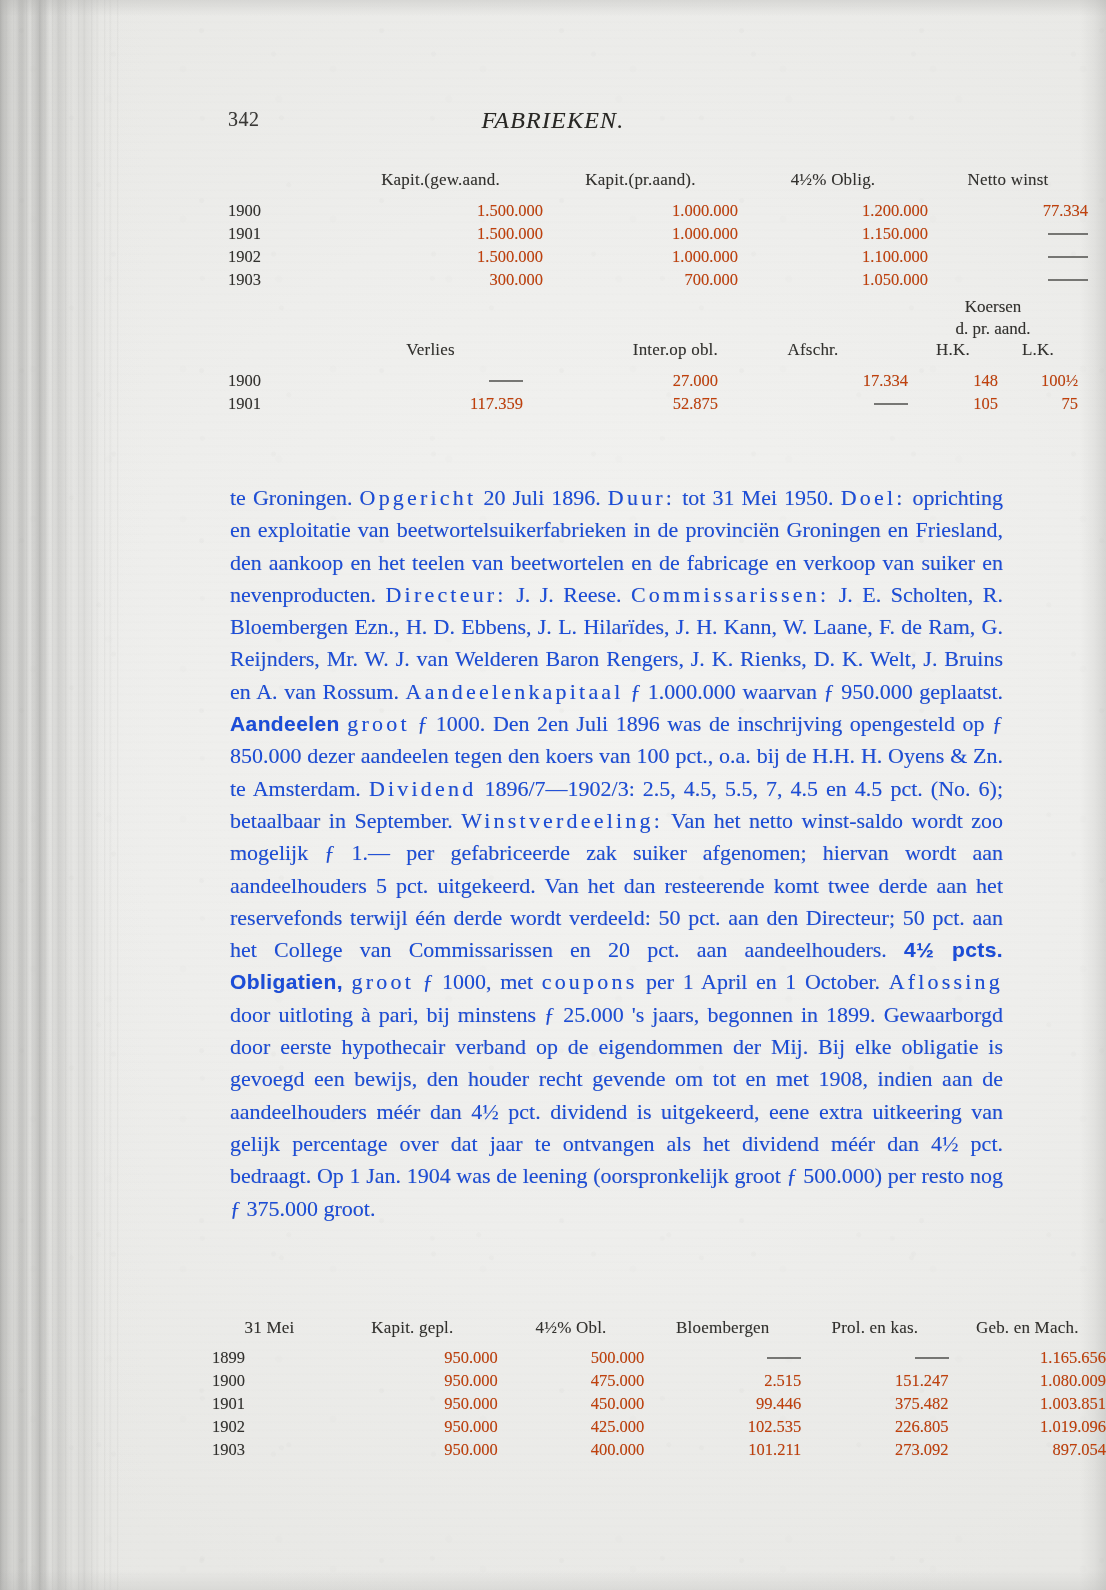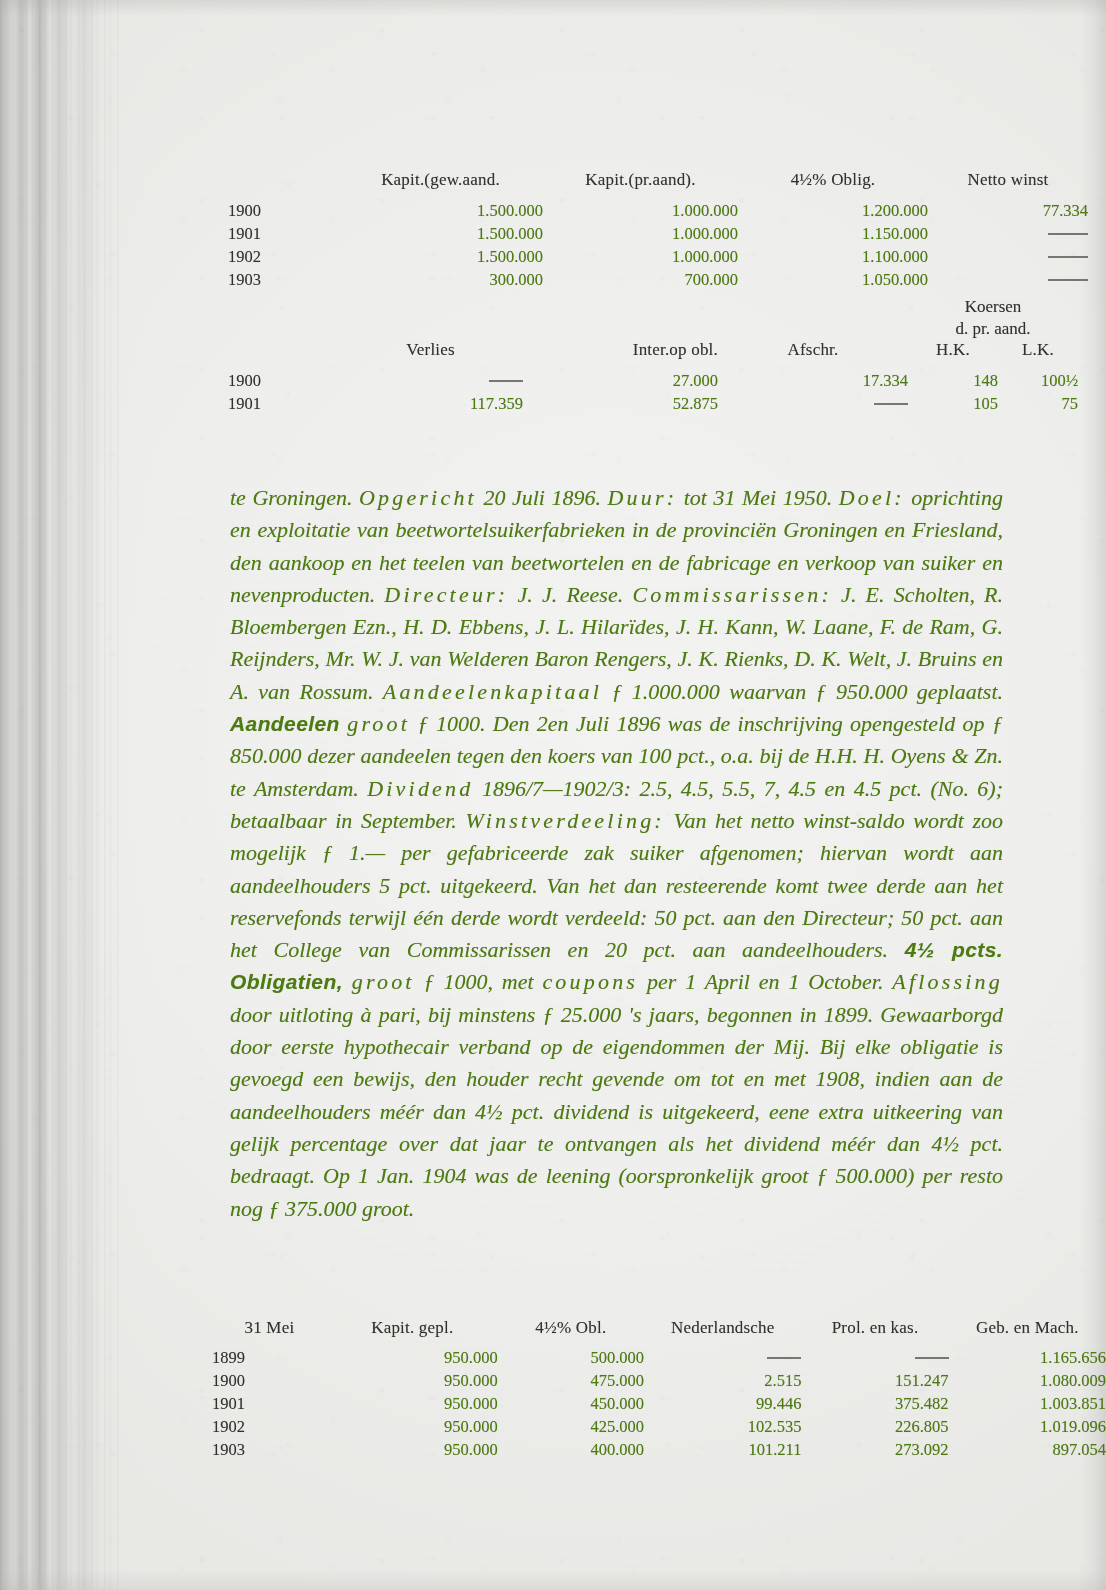--- a/index.html
+++ b/index.html
@@ -165,21 +165,21 @@
   }
   .tbl .yr {
     font-size: 16.5px;
     text-align: left;
     color: #343330;
     margin-left: 28px;
   }
   .tbl .num {
     font-size: 16.5px;
     text-align: right;
-    color: #4d7c0f;
+    color: #c2410c;
   }
   .tbl .row td { padding-bottom: 3px; }
 
   .dash {
     display: inline-block;
     width: 40px;
     height: 0;
     border-top: 2px solid #4a4946;
     vertical-align: 4px;
     opacity: .72;
@@ -227,23 +227,22 @@
     text-align: center;
     color: #1d1c1a;
     word-spacing: 2px;
   }
   p.prose {
     margin: 0;
     font-size: 22px;
     line-height: 32.3px;
     text-align: justify;
     text-justify: inter-word;
-    color: #4d7c0f;
+    color: #1d4ed8;
     hyphens: none;
-    font-style: italic;
   }
   .sp   { letter-spacing: 3.2px; }
   .bsans {
     font-family: "Liberation Sans", sans-serif;
     font-weight: bold;
     letter-spacing: .4px;
     font-size: 21px;
   }
 
   
@@ -270,20 +269,24 @@
   <div class="grain"></div>
   <div class="bands"></div>
   <div class="gutter"></div>
   <div class="gutter-lines"></div>
   <div class="right-edge"></div>
   <div class="top-edge"></div>
   <div class="bottom-edge"></div>
 
   <div class="content">
 
+    <div class="runhead">
+      <div class="folio">342</div>
+      <div class="runtitle">FABRIEKEN.</div>
+    </div>
 
     <table class="tbl" id="table-top">
       <thead>
         <tr>
           <th class="hd c-year"></th>
           <th class="hd c-gew">Kapit.(gew.aand.</th>
           <th class="hd c-pr">Kapit.(pr.aand).</th>
           <th class="hd c-obl">4½% Oblig.</th>
           <th class="hd c-netto">Netto winst</th>
         </tr>
@@ -364,21 +367,21 @@
     <div class="body-block">
       <p class="prose" id="prose"><span>te Groningen. </span><span class="sp">Opgericht</span><span> 20 Juli 1896. </span><span class="sp">Duur:</span><span> tot 31 Mei 1950. </span><span class="sp">Doel:</span><span> oprichting en exploitatie van beetwortelsuikerfabrieken in de provinciën Groningen en Friesland, den aankoop en het teelen van beetwortelen en de fabricage en verkoop van suiker en nevenproducten. </span><span class="sp">Directeur:</span><span> J. J. Reese. </span><span class="sp">Commissarissen:</span><span> J. E. Scholten, R. Bloembergen Ezn., H. D. Ebbens, J. L. Hilarïdes, J. H. Kann, W. Laane, F. de Ram, G. Reijnders, Mr. W. J. van Welderen Baron Rengers, J. K. Rienks, D. K. Welt, J. Bruins en A. van Rossum. </span><span class="sp">Aandeelenkapitaal</span><span> ƒ 1.000.000 waarvan ƒ 950.000 geplaatst. </span><span class="bsans">Aandeelen</span><span> </span><span class="sp">groot</span><span> ƒ 1000. Den 2en Juli 1896 was de inschrijving opengesteld op ƒ 850.000 dezer aandeelen tegen den koers van 100 pct., o.a. bij de H.H. H. Oyens &amp; Zn. te Amsterdam. </span><span class="sp">Dividend</span><span> 1896/7—1902/3: 2.5, 4.5, 5.5, 7, 4.5 en 4.5 pct. (No. 6); betaalbaar in September. </span><span class="sp">Winstverdeeling:</span><span> Van het netto winst-saldo wordt zoo mogelijk ƒ 1.— per gefabriceerde zak suiker afgenomen; hiervan wordt aan aandeelhouders 5 pct. uitgekeerd. Van het dan resteerende komt twee derde aan het reservefonds terwijl één derde wordt verdeeld: 50 pct. aan den Directeur; 50 pct. aan het College van Commissarissen en 20 pct. aan aandeelhouders. </span><span class="bsans">4½ pcts. Obligatien,</span><span> </span><span class="sp">groot</span><span> ƒ 1000, met </span><span class="sp">coupons</span><span> per 1 April en 1 October. </span><span class="sp">Aflossing</span><span> door uitloting à pari, bij minstens ƒ 25.000 's jaars, begonnen in 1899. Gewaarborgd door eerste hypothecair verband op de eigendommen der Mij. Bij elke obligatie is gevoegd een bewijs, den houder recht gevende om tot en met 1908, indien aan de aandeelhouders méér dan 4½ pct. dividend is uitgekeerd, eene extra uitkeering van gelijk percentage over dat jaar te ontvangen als het dividend méér dan 4½ pct. bedraagt. Op 1 Jan. 1904 was de leening (oorspronkelijk groot ƒ 500.000) per resto nog ƒ 375.000 groot.</span></p>
     </div>
 
     <table class="tbl" id="table-bottom">
       <thead>
         <tr>
           <th class="hd c-date">31 Mei</th>
           <th class="hd c-kap">Kapit. gepl.</th>
           <th class="hd c-obl">4½% Obl.</th>
-          <th class="hd c-res">Nederlandsche</th>
+          <th class="hd c-res">Bloembergen</th>
           <th class="hd c-prol">Prol. en kas.</th>
           <th class="hd c-geb">Geb. en Mach.</th>
         </tr>
       </thead>
       <tbody>
         <tr class="row">
           <td class="yr">1899</td>
           <td class="num">950.000</td>
           <td class="num">500.000</td>
           <td class="num"><span class="dash short"></span></td>

